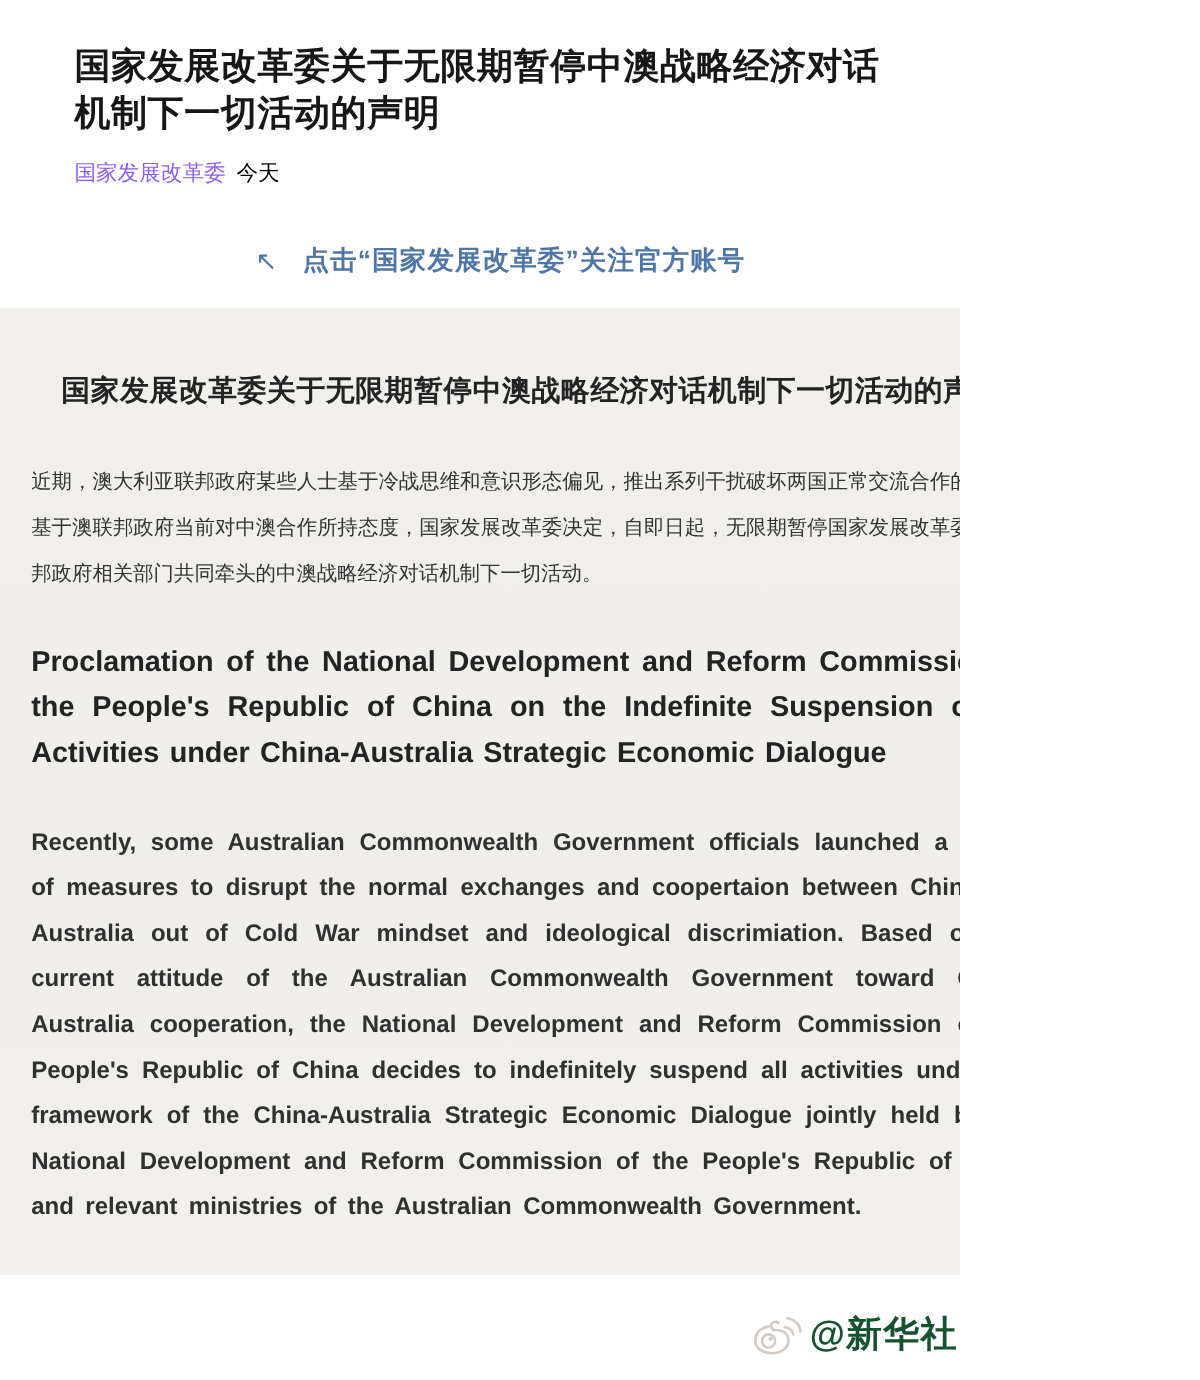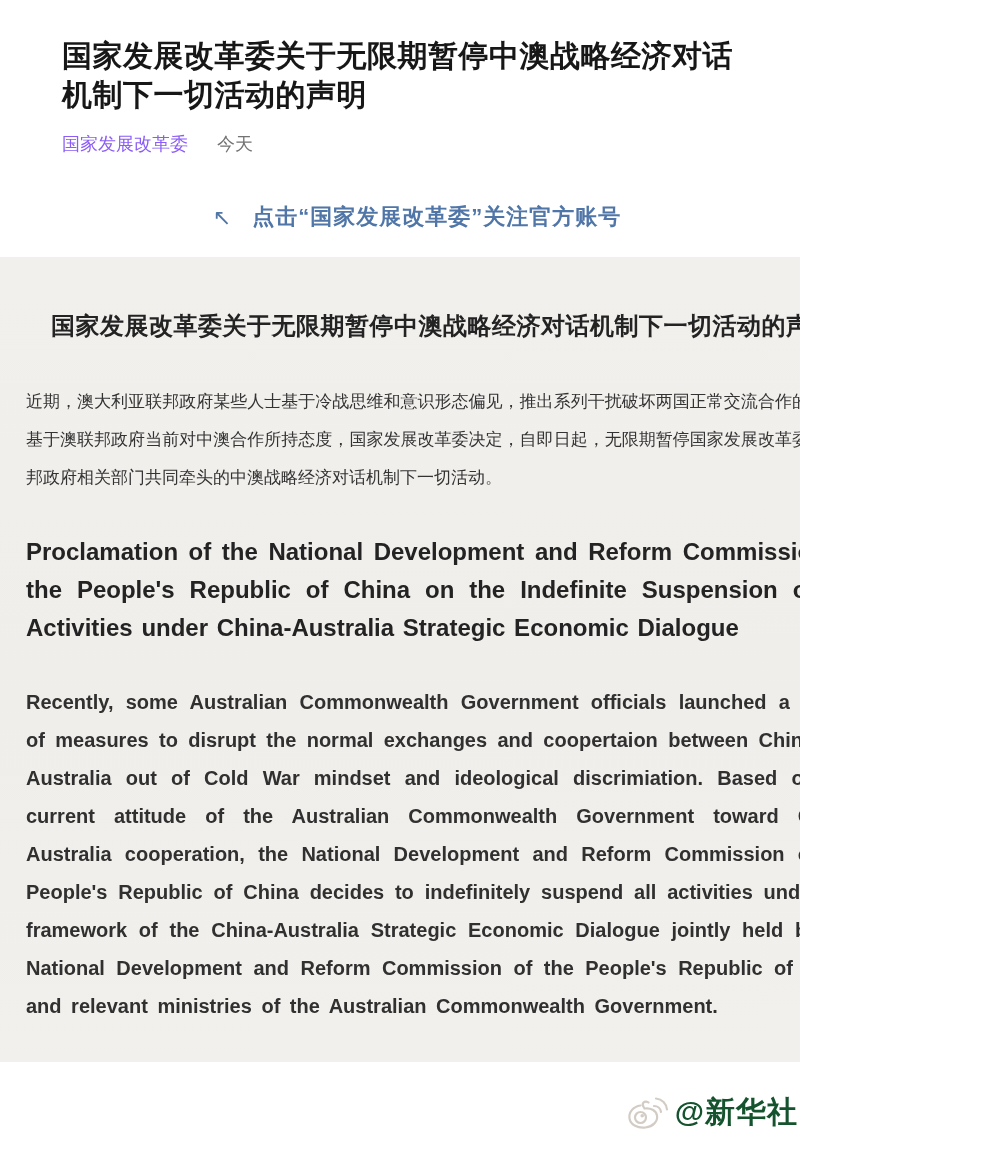--- a/index.html
+++ b/index.html
@@ -23,22 +23,22 @@
     margin: 18px 62px 0 62px;
     font-size: 18px;
     line-height: 24px;
   }
   .byline .account {
     color: #8b5cf6;
     text-decoration: none;
     cursor: pointer;
   }
   .byline .date {
-    color: #737373;
-    margin-left: 24px;
+    color: #000000;
+    margin-left: 4px;
   }
   .promo {
     margin-top: 46px;
     text-align: center;
     color: #5076a8;
     font-size: 22px;
     line-height: 30px;
     font-weight: 700;
     letter-spacing: 1px;
     margin-left: 34px;

